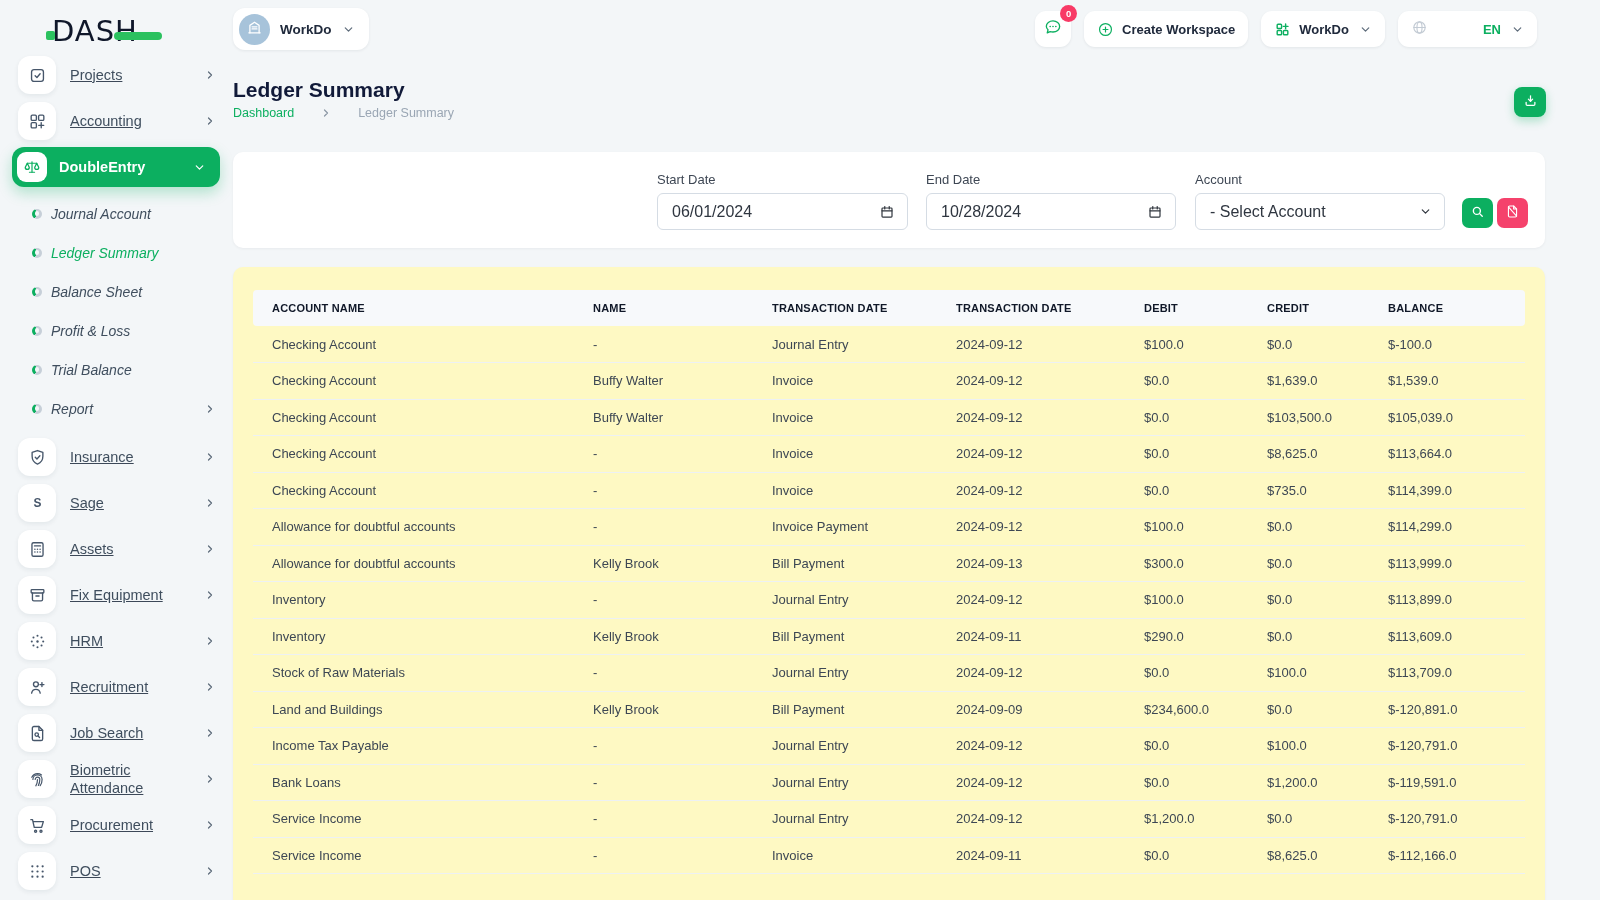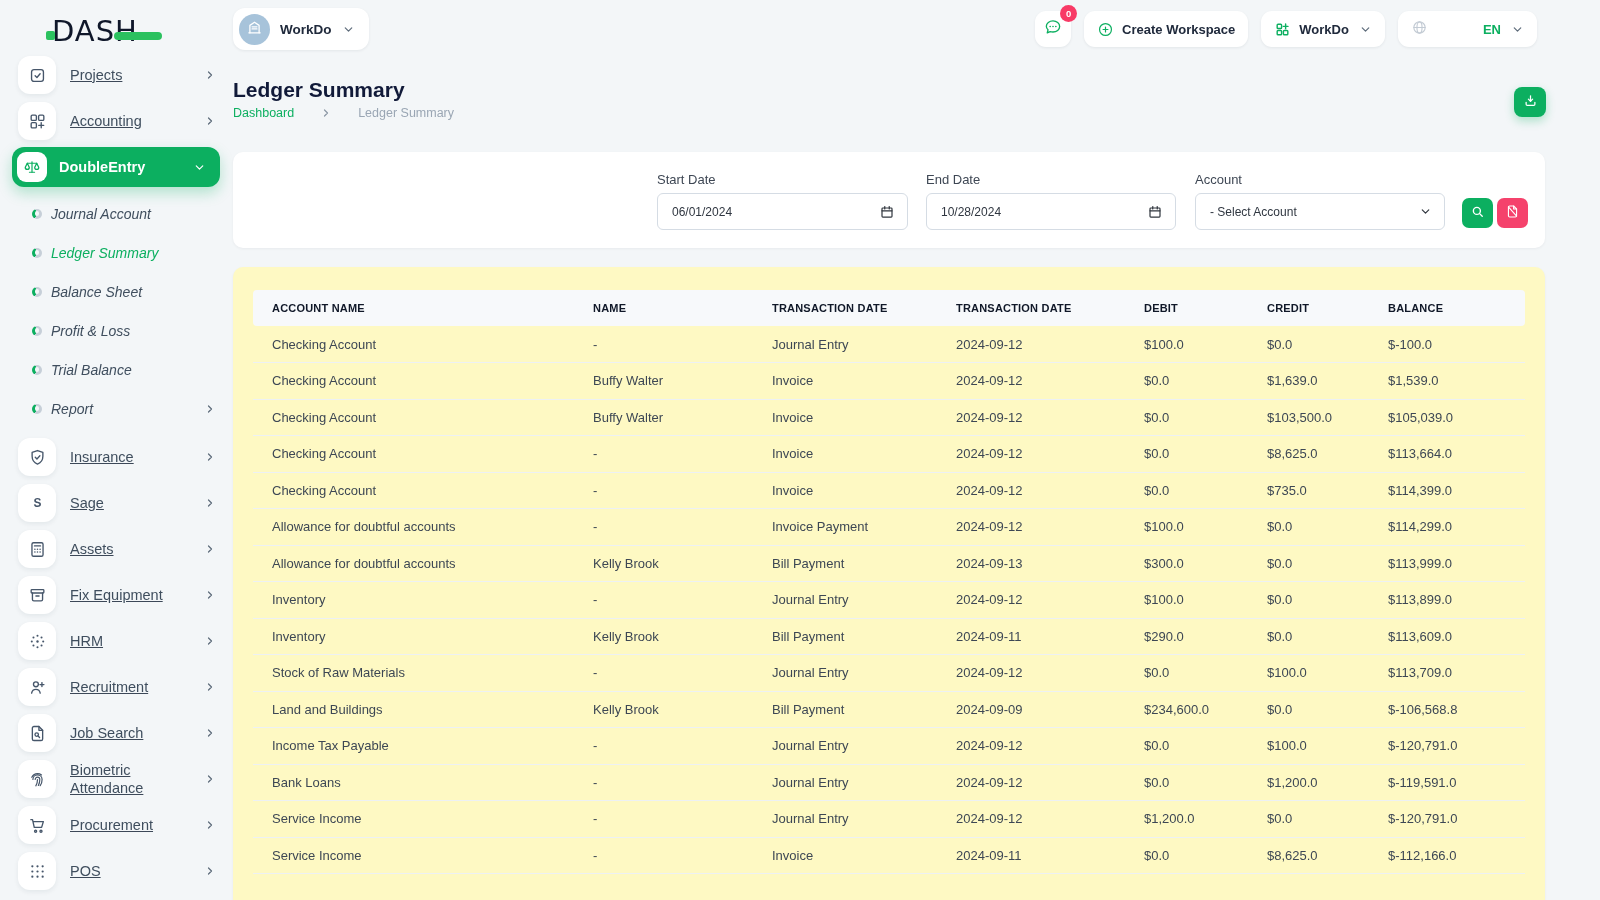--- a/index.html
+++ b/index.html
@@ -57,21 +57,21 @@
   .bc-current { color:#9aa6b4; }
   .download-btn { position:absolute; top:87px; right:54px; width:32px; height:30px; background:#0caf60; border:none;
                   border-radius:8px; color:#fff; display:flex; align-items:center; justify-content:center; cursor:pointer;
                   box-shadow:0 4px 10px rgba(12,175,96,.3); }
   
   .filter-card { position:absolute; left:233px; top:152px; width:1312px; height:96px; background:#fff;
                  border-radius:10px; box-shadow:0 1px 3px rgba(16,24,40,.05); }
   .f-label { position:absolute; top:20px; font-size:13px; color:#3e4754; }
   .f-field { position:absolute; top:41px; width:251px; height:37px; border:1px solid #d5dce4; border-radius:6px;
              background:#fff; display:flex; align-items:center; justify-content:space-between;
-             padding:0 12px 0 14px; font-size:12px; color:#2f3640; cursor:pointer;gap:32px; }
+             padding:0 12px 0 14px; font-size:16px; color:#2f3640; cursor:pointer;gap:32px; }
   .f-field .f-icon { color:#30363e; display:flex; }
   .btn-sq { position:absolute; top:46px; width:31px; height:30px; border:none; border-radius:7px; color:#fff;
             display:flex; align-items:center; justify-content:center; cursor:pointer; }
   .btn-search { left:1229px; background:#0caf60; }
   .btn-reset { left:1264px; background:#f5426c; }
   
   .table-card { position:absolute; left:233px; top:267px; width:1312px; height:633px; background:#fef9c3;
                 border-radius:10px 10px 0 0; box-shadow:0 1px 3px rgba(16,24,40,.05); overflow:hidden; }
   table { margin:23px 20px 0 20px; width:1272px; border-collapse:collapse; table-layout:fixed; }
   thead tr { background:#f7f9fb; height:36px; }
@@ -600,21 +600,21 @@
           <td>$100.0</td>
           <td>$113,709.0</td>
         </tr>
         <tr>
           <td>Land and Buildings</td>
           <td>Kelly Brook</td>
           <td>Bill Payment</td>
           <td>2024-09-09</td>
           <td>$234,600.0</td>
           <td>$0.0</td>
-          <td>$-106,568.8</td>
+          <td>$-120,891.0</td>
         </tr>
         <tr>
           <td>Income Tax Payable</td>
           <td>-</td>
           <td>Journal Entry</td>
           <td>2024-09-12</td>
           <td>$0.0</td>
           <td>$100.0</td>
           <td>$-120,791.0</td>
         </tr>

